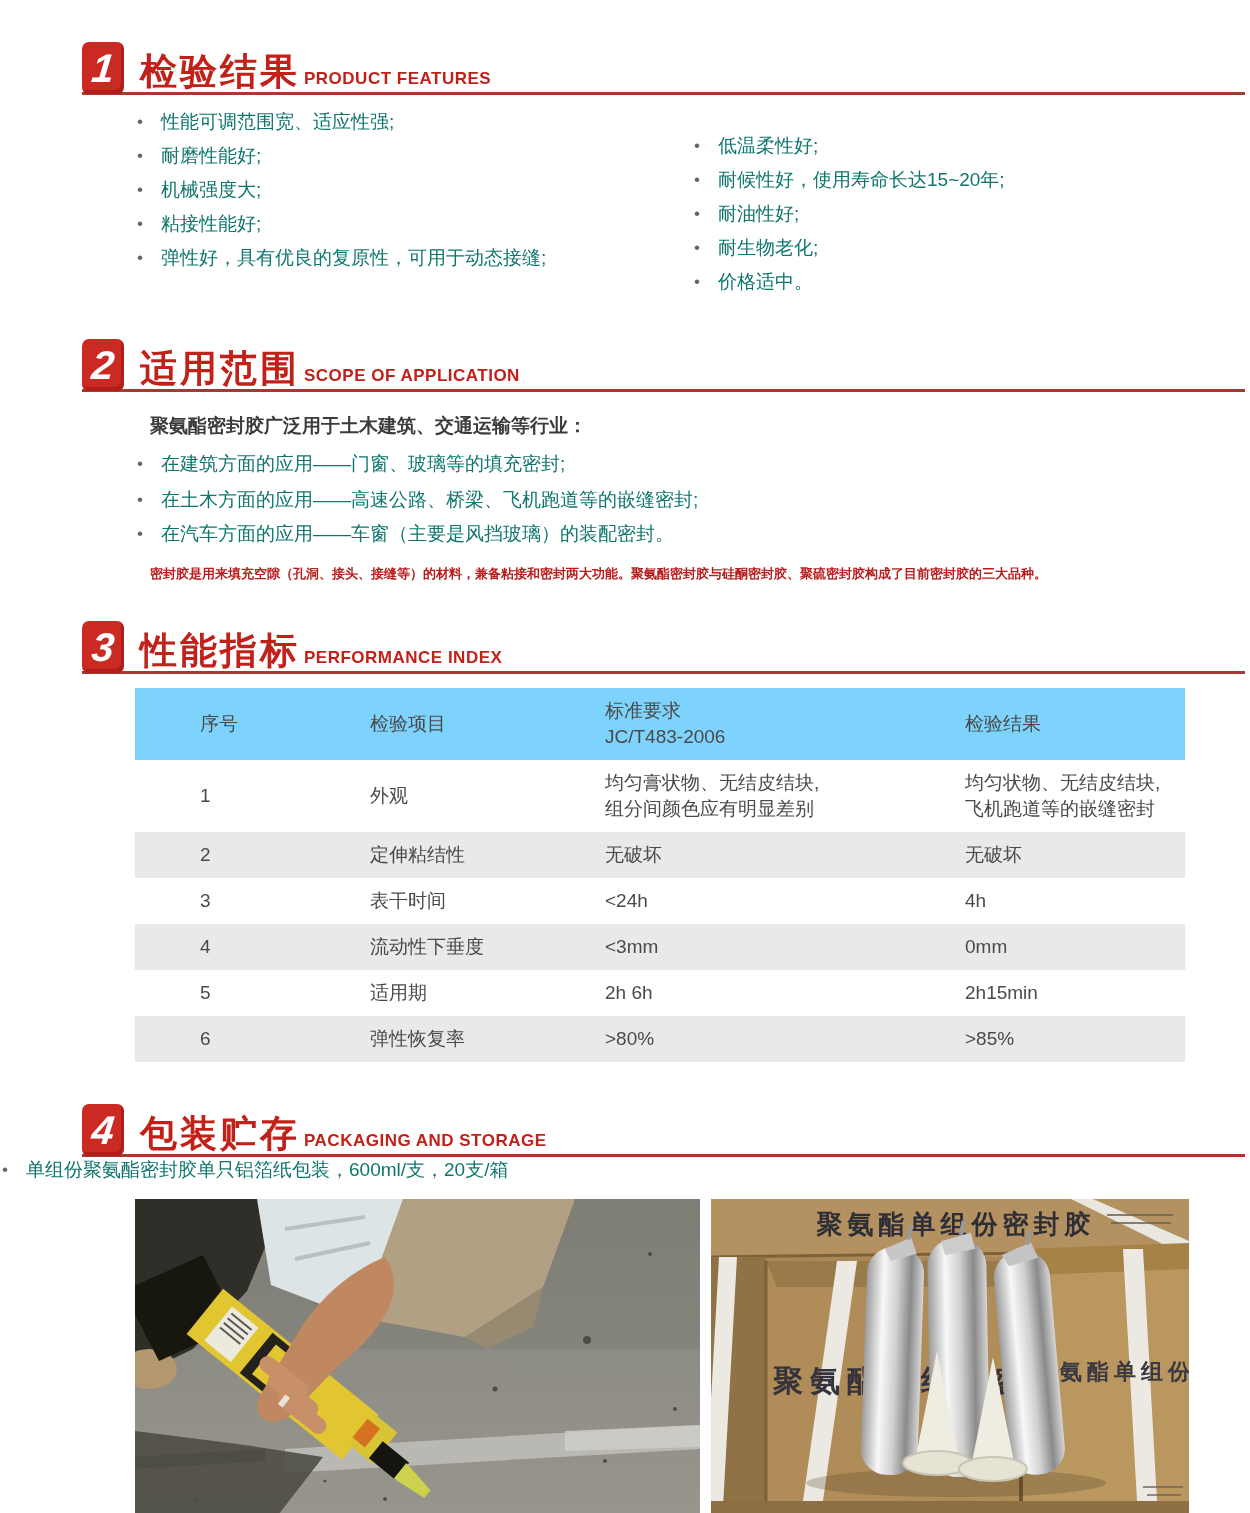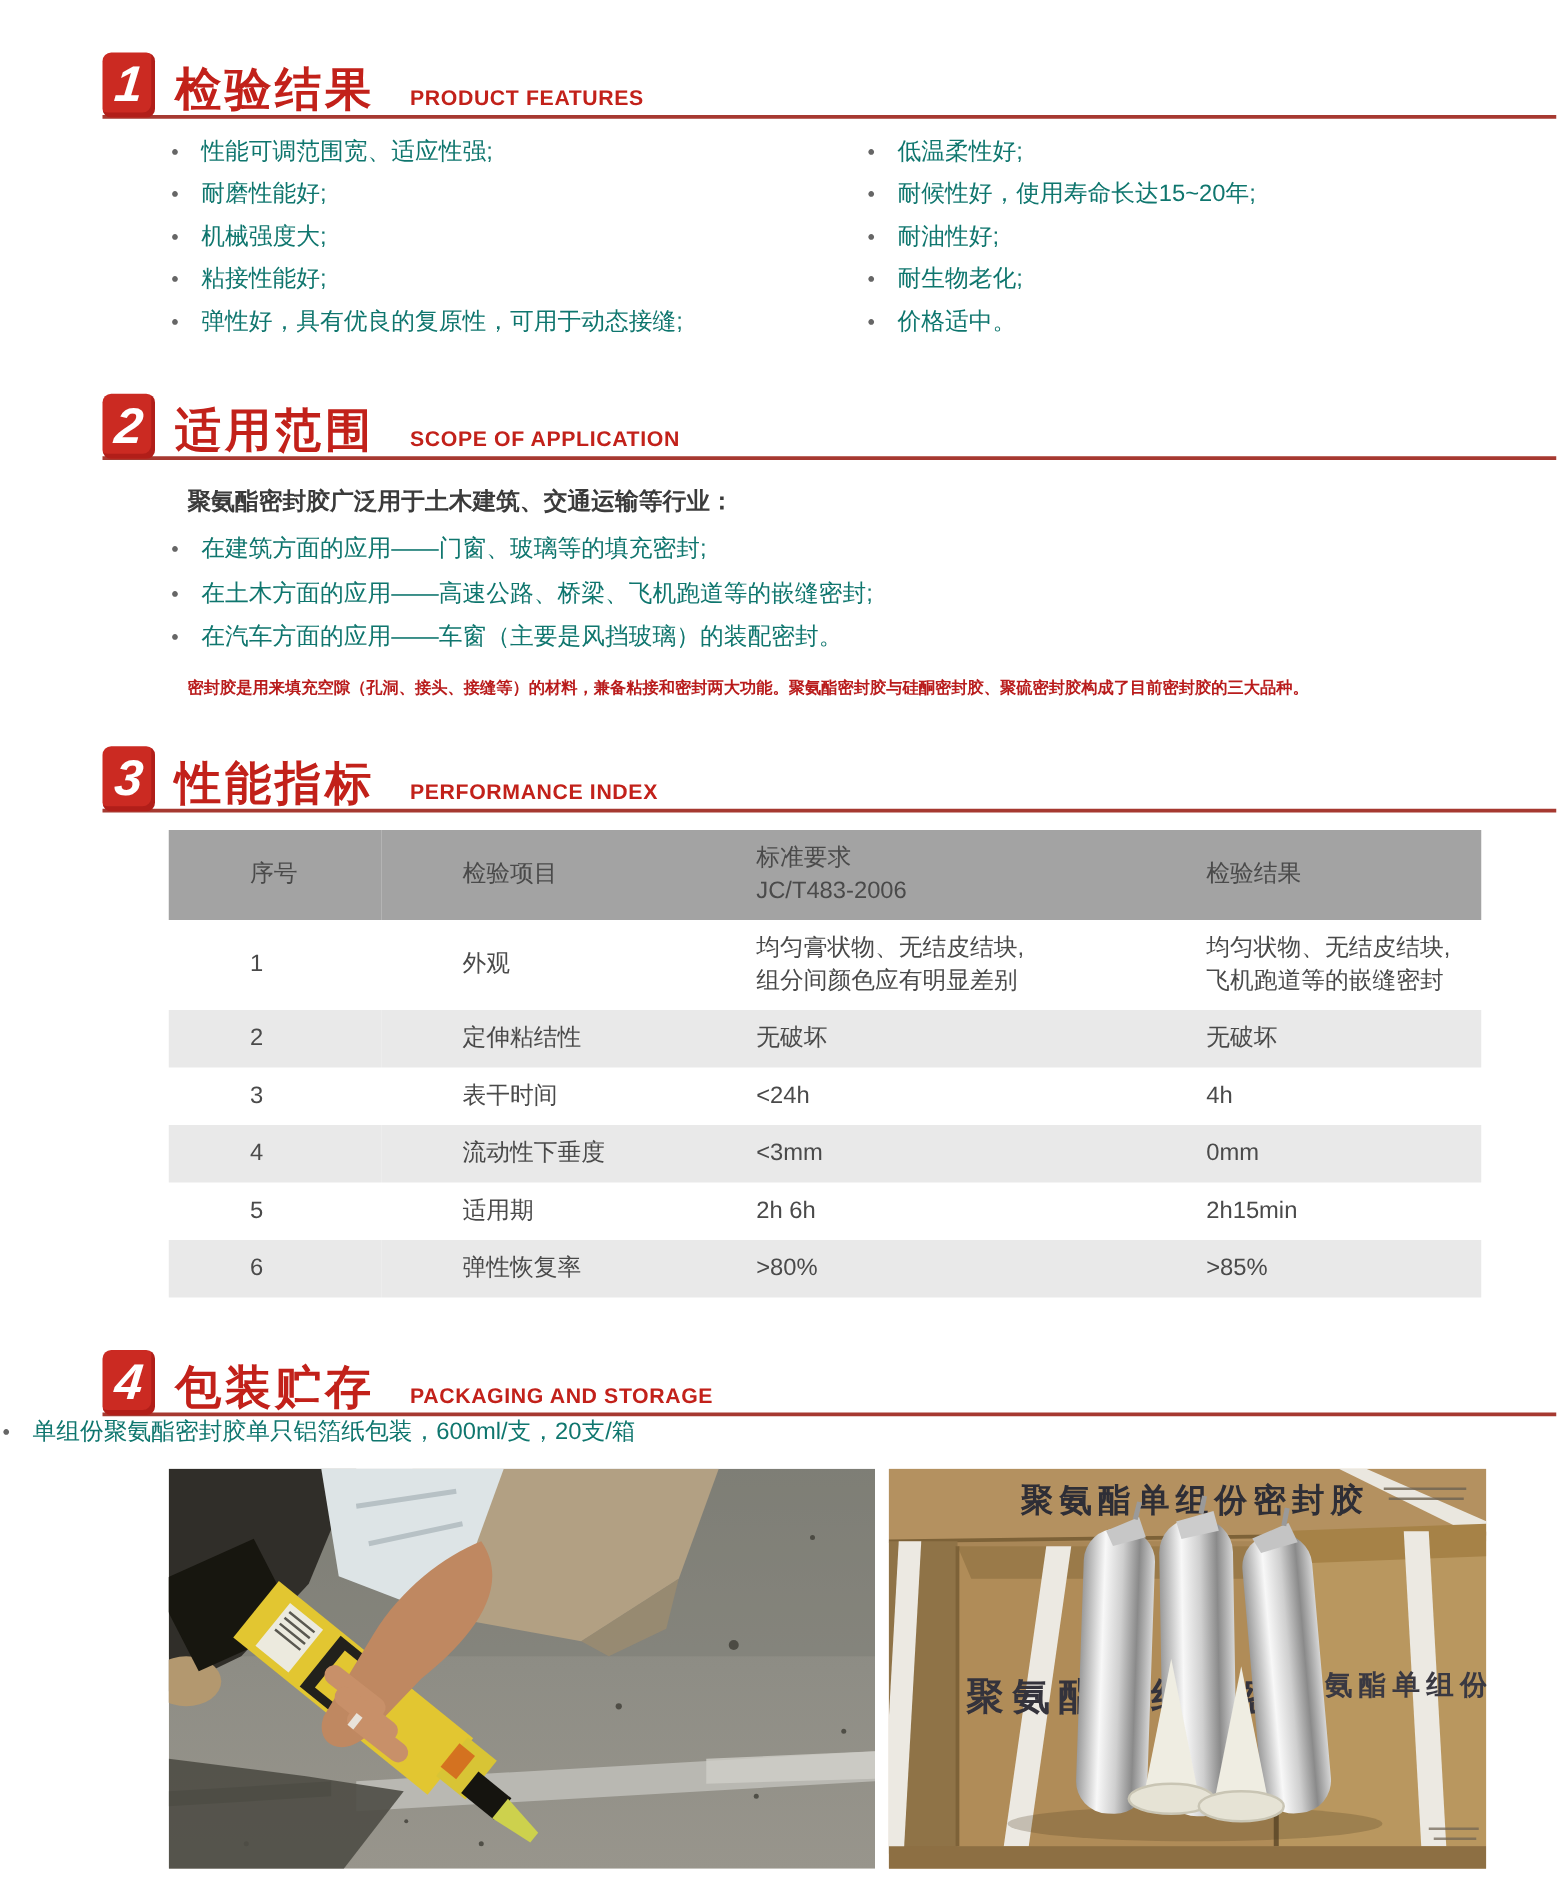--- a/index.html
+++ b/index.html
@@ -26,58 +26,58 @@
   .num-box span{
     color:#ffffff;font-size:40px;font-weight:bold;font-style:italic;
     transform:skewX(-6deg);line-height:1;
   }
   .title-zh{
     font-size:37px;font-weight:bold;color:#c2211a;
     margin:0 0 2px 16px;letter-spacing:3px;line-height:1;
   }
   .title-en{
     font-size:17px;font-weight:bold;color:#c2211a;
-    margin:0 0 5px 28px;letter-spacing:.5px;line-height:1;
+    margin:0 0 5px 4px;letter-spacing:.5px;line-height:1;
   }
 
   
   ul.plain{list-style:none;margin:0;padding:0;}
   li.bullet{
     position:relative;padding-left:26px;
     font-size:19px;line-height:26px;margin-bottom:8px;color:#0f766e;
   }
   li.bullet::before{
     content:"•";position:absolute;left:2px;top:0;
     color:#666;font-size:17px;
   }
 
   .features-cols{display:flex;margin:14px 60px 0 135px;}
   .features-cols .col-left{width:557px;flex:0 0 auto;}
-  .features-cols .col-right{flex:1;}
+  .features-cols .col-right{flex:1;margin-top:24px;}
 
   
   .scope-body{margin:20px 60px 0 135px;}
   .scope-intro{font-size:19px;font-weight:bold;color:#3b3b3b;margin:0 0 12px 15px;line-height:27px;}
   .scope-note{font-size:13px;font-weight:bold;color:#b91c1c;margin:4px 0 0 15px;line-height:34px;}
 
   
   table.perf{
     border-collapse:collapse;table-layout:fixed;
     margin:14px 0 0 135px;width:1050px;
   }
   table.perf col.c1{width:170px;}
   table.perf col.c2{width:235px;}
   table.perf col.c3{width:360px;}
   table.perf col.c4{width:285px;}
   table.perf th,table.perf td{
     text-align:left;font-weight:normal;font-size:19px;color:#4a4a4a;
     padding:10px 6px 10px 65px;vertical-align:middle;
     white-space:pre-line;line-height:26px;
   }
-  table.perf thead tr{background:#a3a3a3;height:62px;}
+  table.perf thead tr{background:#7dd3fc;height:62px;}
   table.perf tbody tr{height:45px;}
   table.perf tbody tr:first-child{height:68px;}
   table.perf tbody tr:nth-child(even){background:#e9e9e9;}
 
   
   .pack-note{margin:14px 60px 0 135px;}
   .photos{display:flex;gap:11px;margin:16px 0 0 135px;}
   .photo{flex:0 0 auto;font-size:0;line-height:0;}
 
   svg text{font-family:"Liberation Sans","DejaVu Sans",sans-serif;}

